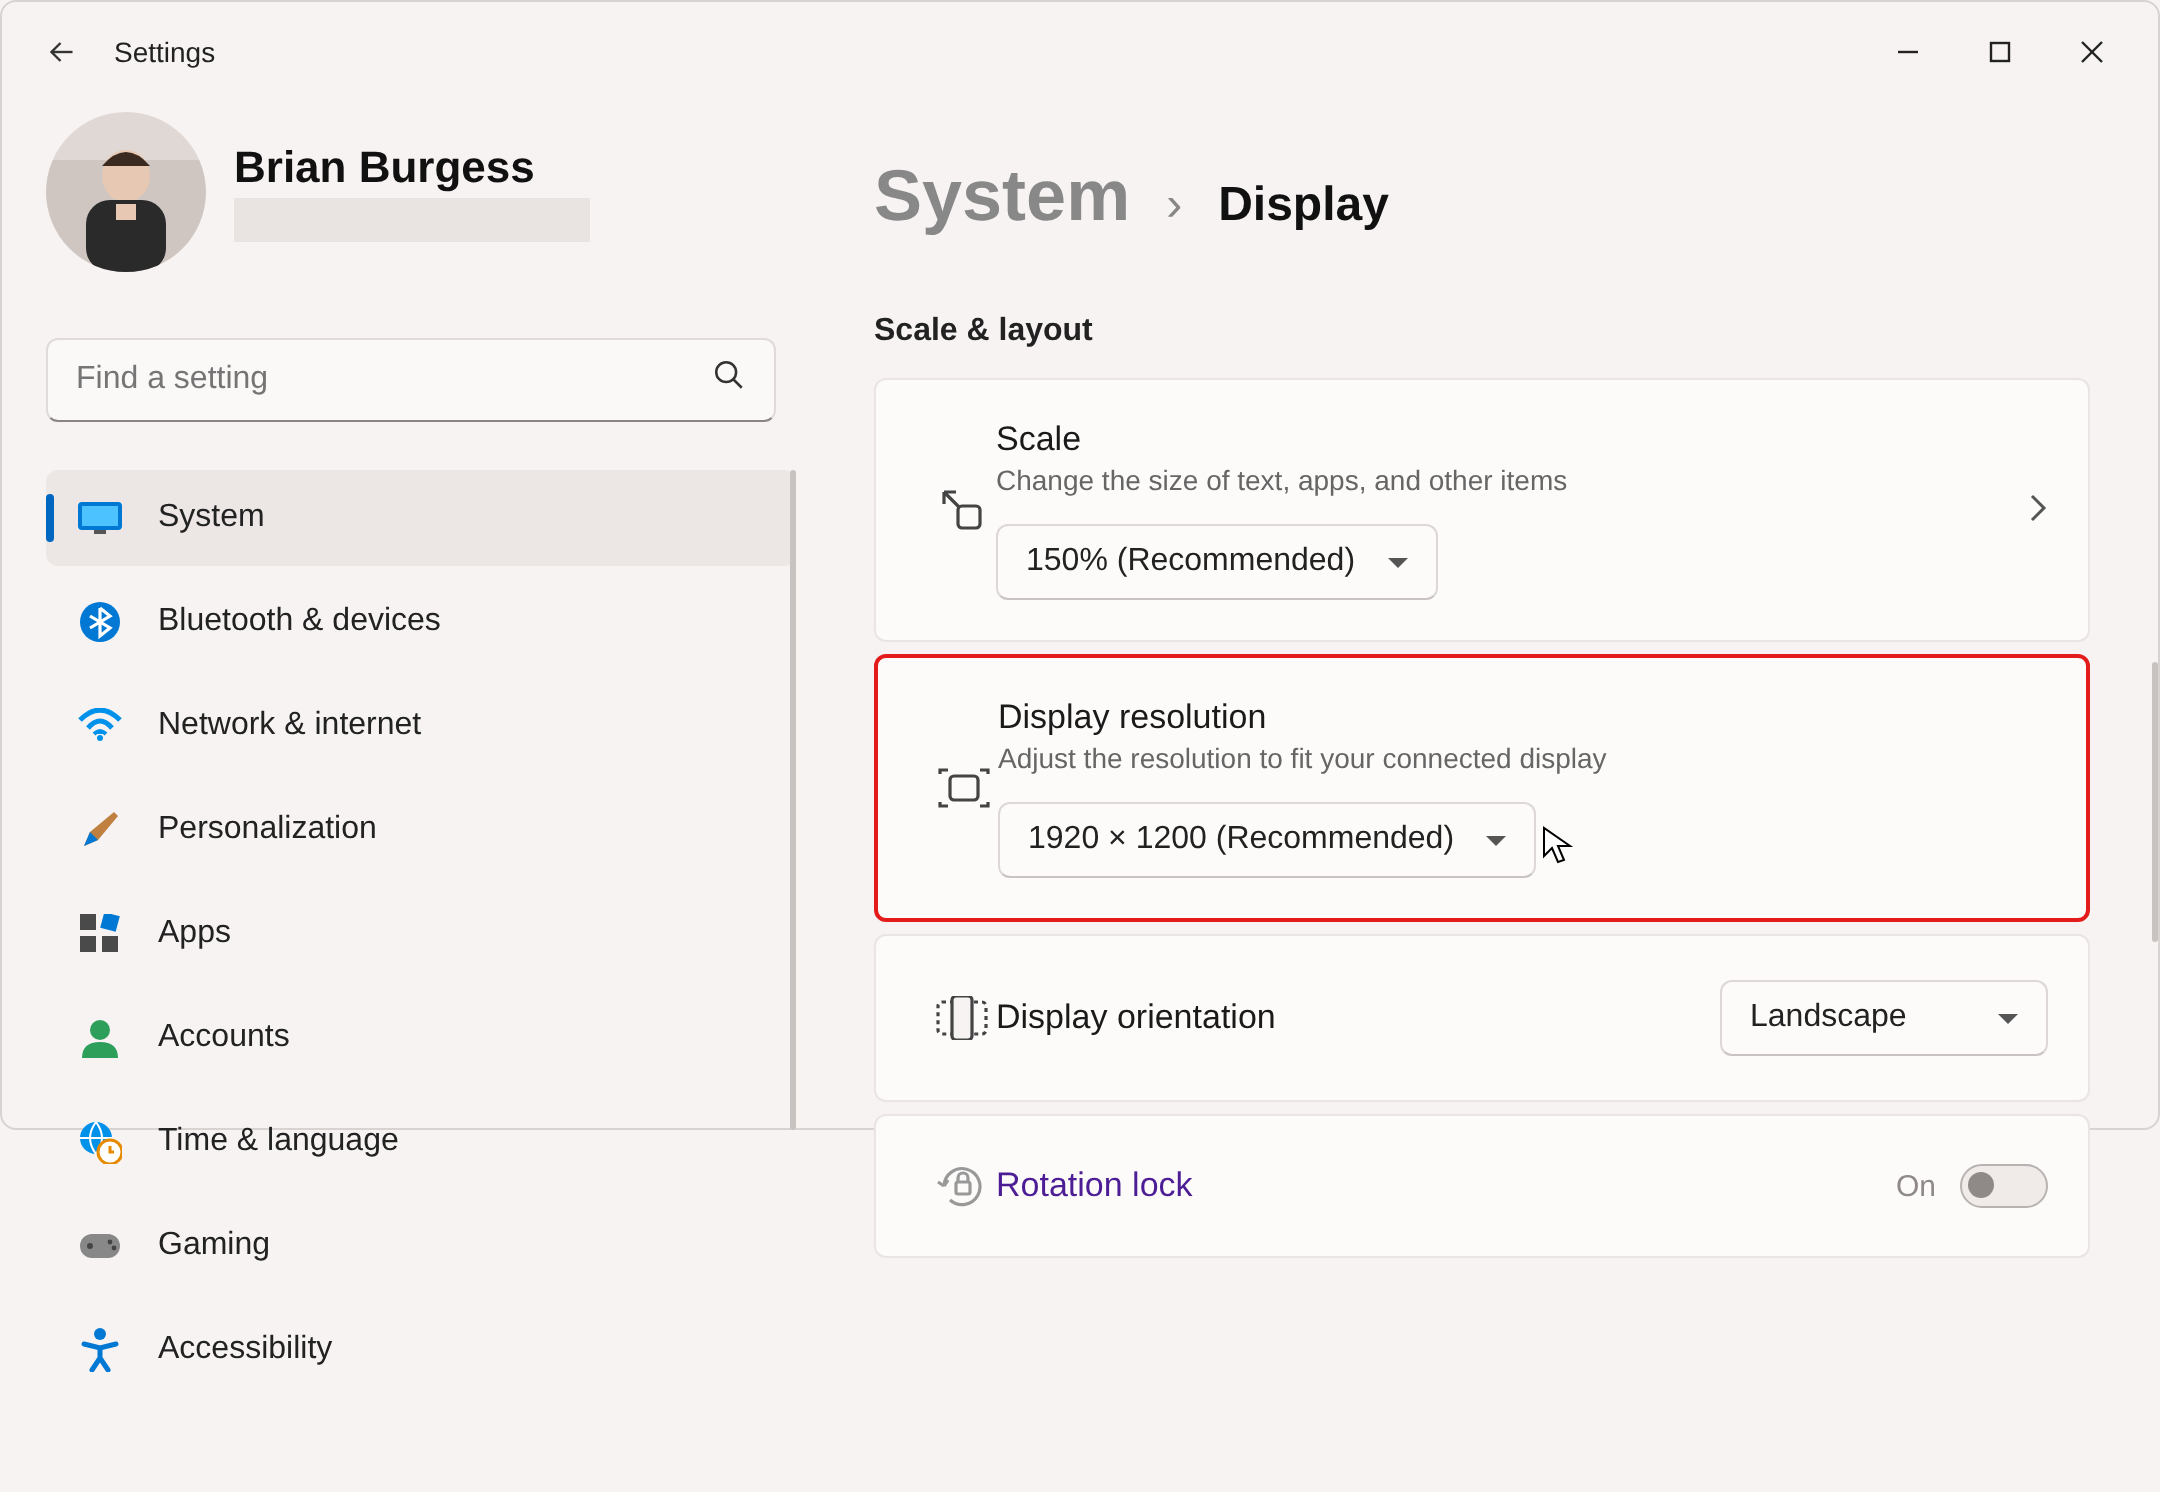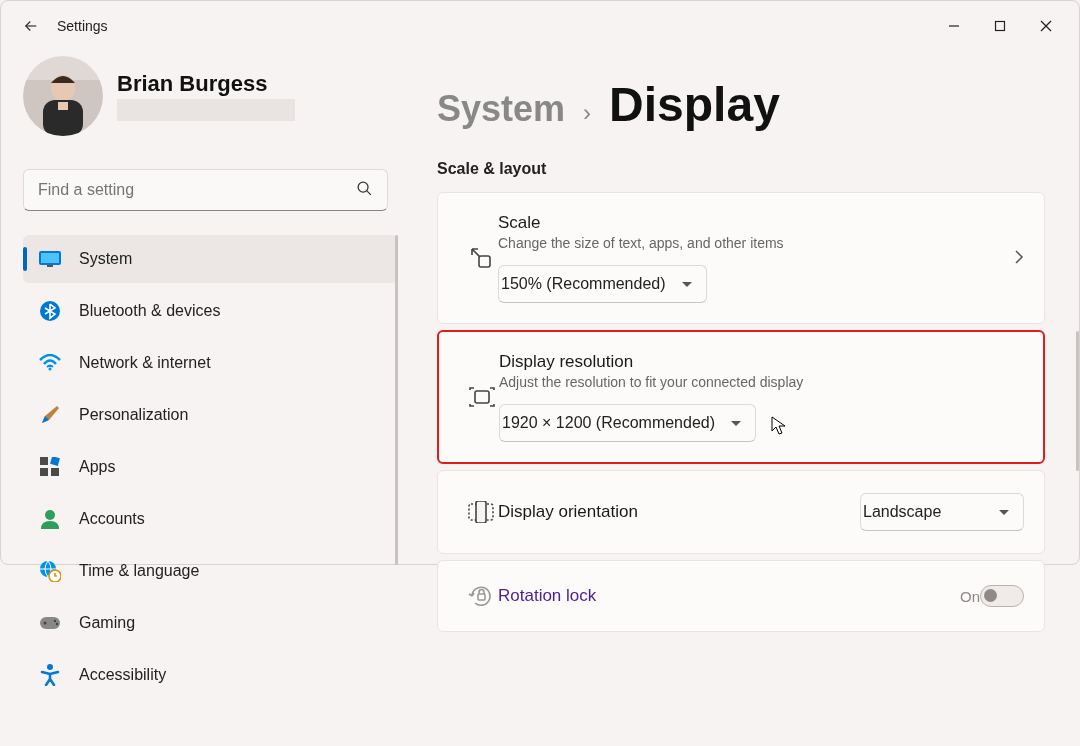--- a/index.html
+++ b/index.html
@@ -31,40 +31,40 @@
   .nav-item { height: 48px; display:flex; align-items:center; gap: 18px; padding-left: 16px; border-radius: 6px; margin-bottom: 4px; font-size: 16px; color:#222; position:relative; }
   .nav-item.active { background: #ece7e5; }
   .nav-item.active::before { content:""; position:absolute; left:0; top:12px; bottom:12px; width:3.5px; background:#0067c0; border-radius: 3px; }
   .nav-icon { width: 22px; height: 22px; display:flex; align-items:center; justify-content:center; }
   
   
   .right { flex:1; padding-left: 36px; padding-right: 34px; padding-top: 26px; overflow:hidden; position:relative; }
   .crumb { display:flex; align-items: baseline; gap: 18px; }
   .crumb .parent { font-size: 36px; font-weight: 600; color: #888; }
   .crumb .sep { font-size: 24px; color:#888; font-weight:400; }
-  .crumb .current { font-size: 48px; font-weight: 600; color:#111; }
-  
-  .section-head { margin-top: 28px; font-size: 16px; font-weight: 600; color:#222; }
+  .crumb .current { font-size: 24px; font-weight: 600; color:#111; }
+  
+  .section-head { margin-top: 38px; font-size: 16px; font-weight: 600; color:#222; }
   
   .cards { margin-top: 14px; display:flex; flex-direction:column; gap: 6px; }
   .card { background: #fcfbfa; border: 1px solid #eae4e2; border-radius: 6px; padding: 20px 20px 20px 26px; display:flex; align-items:center; position:relative; min-height: 70px; }
   .card-icon { width: 34px; display:flex; align-items:center; justify-content:center; color:#444; flex-shrink:0;}
   .card-body { flex:1; }
   .card-title { font-size: 17px; color:#1a1a1a; }
   .card-sub { font-size: 14px; color:#666; margin-top: 2px; }
   .card-select { margin-top: 14px; }
-  .select { background:#fcfbfa; border: 1px solid #ddd7d5; border-radius:6px; height: 38px; padding: 0 40px 0 2px; display:inline-flex; align-items:center; font-size: 16px; color:#222; position:relative; border-bottom: 1.5px solid #c9c3c1;}
+  .select { background:#fcfbfa; border: 1px solid #ddd7d5; border-radius:6px; height: 38px; padding: 0 40px 0 14px; display:inline-flex; align-items:center; font-size: 16px; color:#222; position:relative; border-bottom: 1.5px solid #c9c3c1;}
   .select::after { content:""; position:absolute; right:14px; top:16px; width:0;height:0; border-left:5px solid transparent; border-right:5px solid transparent; border-top:5px solid #555; }
   .chev { margin-left:auto; color:#555; font-size: 14px; }
   
   .card.highlighted { border: 2.5px solid #e41b1b; }
   
   .card.row { padding: 22px 20px 22px 26px; }
   .card.disabled .card-title { color:#4c1d95; }
-  .toggle-wrap { display:flex; align-items:center; margin-left:auto; }
+  .toggle-wrap { display:flex; align-items:center; gap:12px; margin-left:auto; }
   .toggle-label { font-size: 15px; color:#8f8a88; }
   .toggle { width: 44px; height: 22px; border-radius: 12px; border:1.5px solid #b8b2b0; position:relative; background:#f0ebe9;}
   .toggle::after { content:""; position:absolute; left:3px; top:3px; width:13px; height:13px; border-radius:50%; background:#8f8a88; }
   
   .right-select { margin-left:auto; }
   .right-select .select { min-width: 164px; }
   
   .cursor { position:absolute; width:16px; height:20px; pointer-events:none; }
   
   .vscroll { position:absolute; right:0; top: 280px; width:3px; height:140px; background:#c8c2c0; border-radius:3px; }

